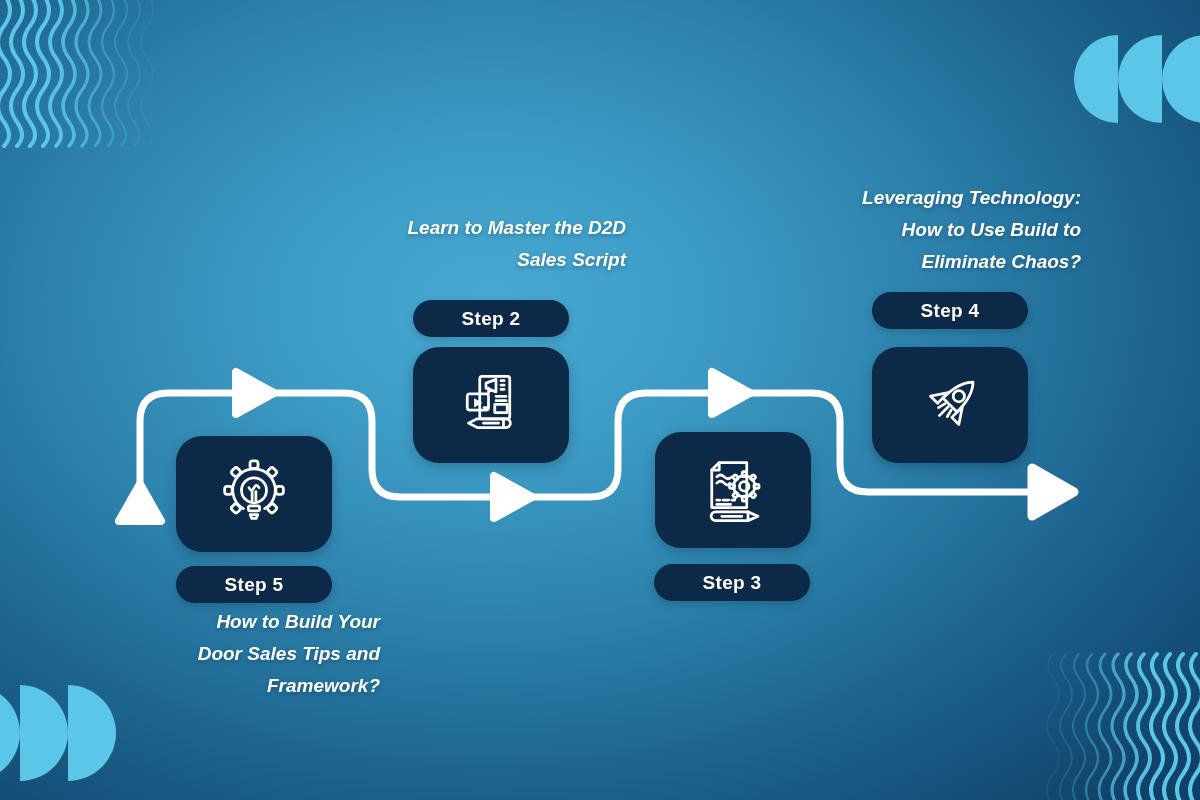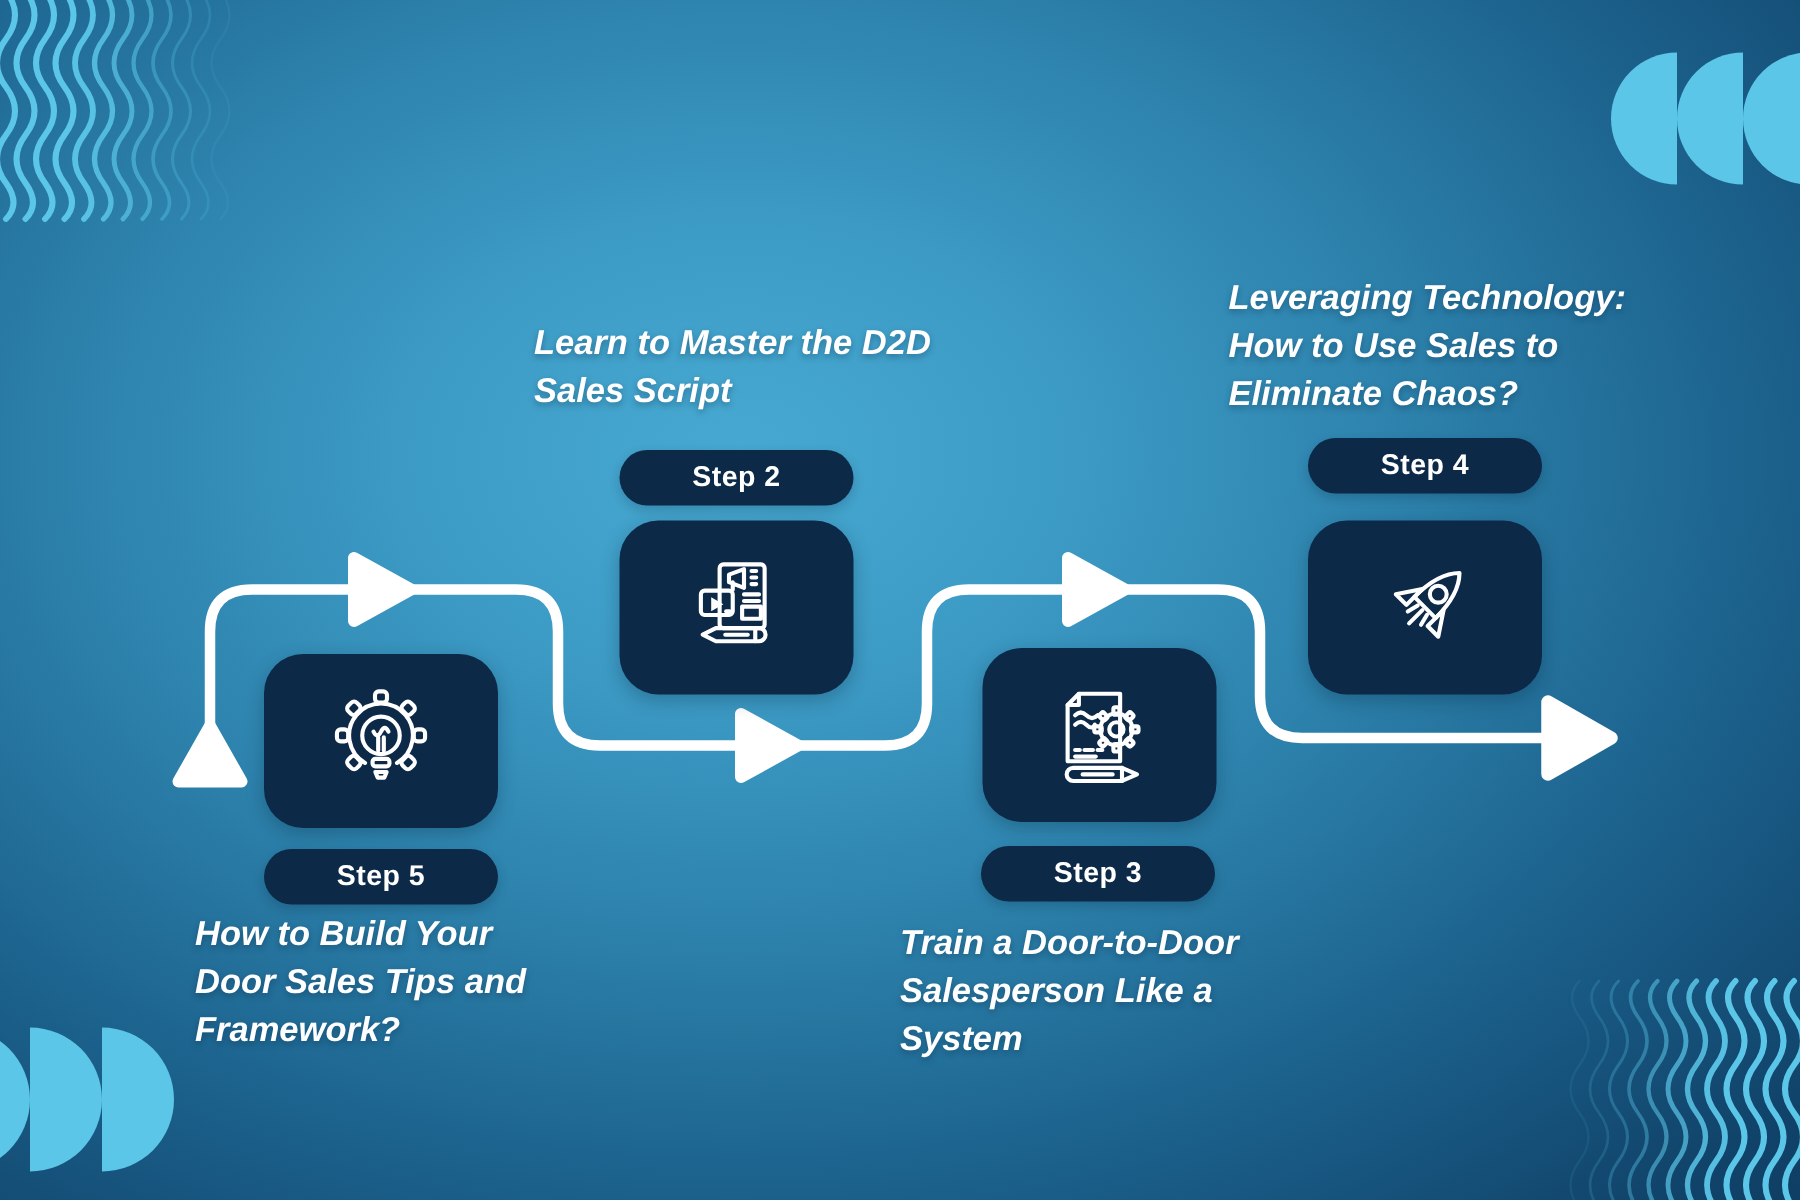--- a/index.html
+++ b/index.html
@@ -19,22 +19,22 @@
     display:flex;align-items:center;justify-content:center;
     box-shadow:0 4px 12px rgba(4,20,40,.25);
   }
   .pill{
     width:156px;height:37px;background:#0c2948;border-radius:19px;
     display:flex;align-items:center;justify-content:center;
     color:#ffffff;font-size:19px;font-weight:700;letter-spacing:.3px;
     box-shadow:0 3px 8px rgba(4,20,40,.2);
   }
   .title{
-    color:#ffffff;font-size:23px;font-weight:700;font-style:italic;
-    text-align:left;line-height:32px;white-space:nowrap;
+    color:#ffffff;font-size:19px;font-weight:700;font-style:italic;
+    text-align:right;line-height:32px;white-space:nowrap;
     text-shadow:0 2px 4px rgba(8,35,60,.35);
   }
   .icon-svg{stroke:#ffffff;fill:none;stroke-width:2.2;stroke-linecap:round;stroke-linejoin:round;}
 </style>
 </head>
 <body>
 
 <div class="stage">
 
   <svg class="abs" style="left:0;top:0;" width="162" height="152" viewBox="0 0 162 152">
@@ -157,29 +157,24 @@
       </g>
       <circle cx="41" cy="29" r="8.5"></circle>
       <circle cx="41" cy="29" r="3.8"></circle>
       <path d="M18 49.5 a3.5 3.5 0 0 0 0 7 H44 L52 53 44 49.5 Z"></path>
       <path d="M44 49.5 v7 M23 53 h16"></path>
     </svg>
   </div>
   <div class="abs pill" style="left:654px;top:564px;">
     <span>Step 3</span>
   </div>
-  <div class="abs title" style="left:600px;top:612px;width:262px;">
-      <div>Train a Door-to-Door</div>
-      <div>Salesperson Like a</div>
-      <div>System</div>
-    </div>
 
   <div class="abs title" style="left:819px;top:182px;width:262px;">
       <div>Leveraging Technology:</div>
-      <div>How to Use Sales to</div>
+      <div>How to Use Build to</div>
       <div>Eliminate Chaos?</div>
     </div>
   <div class="abs pill" style="left:872px;top:292px;align-items:center;">
     <span>Step 4</span>
   </div>
   <div class="abs card" style="left:872px;top:347px;">
     <svg class="icon-svg" width="80" height="80" viewBox="0 0 64 64">
       <g transform="rotate(45 32 32)">
         <path d="M32 6 C 37 11, 40 20, 40 32 L 24 32 C 24 20, 27 11, 32 6 Z"></path>
         <circle cx="32" cy="22" r="4.5"></circle>

